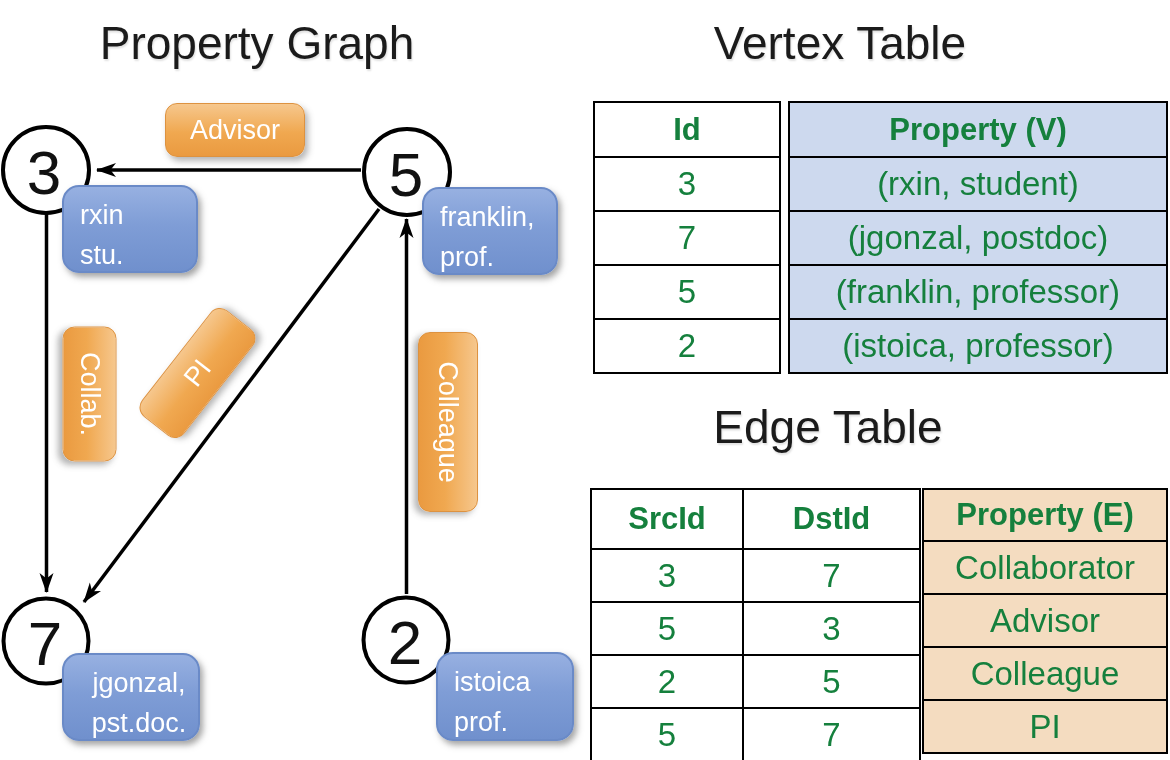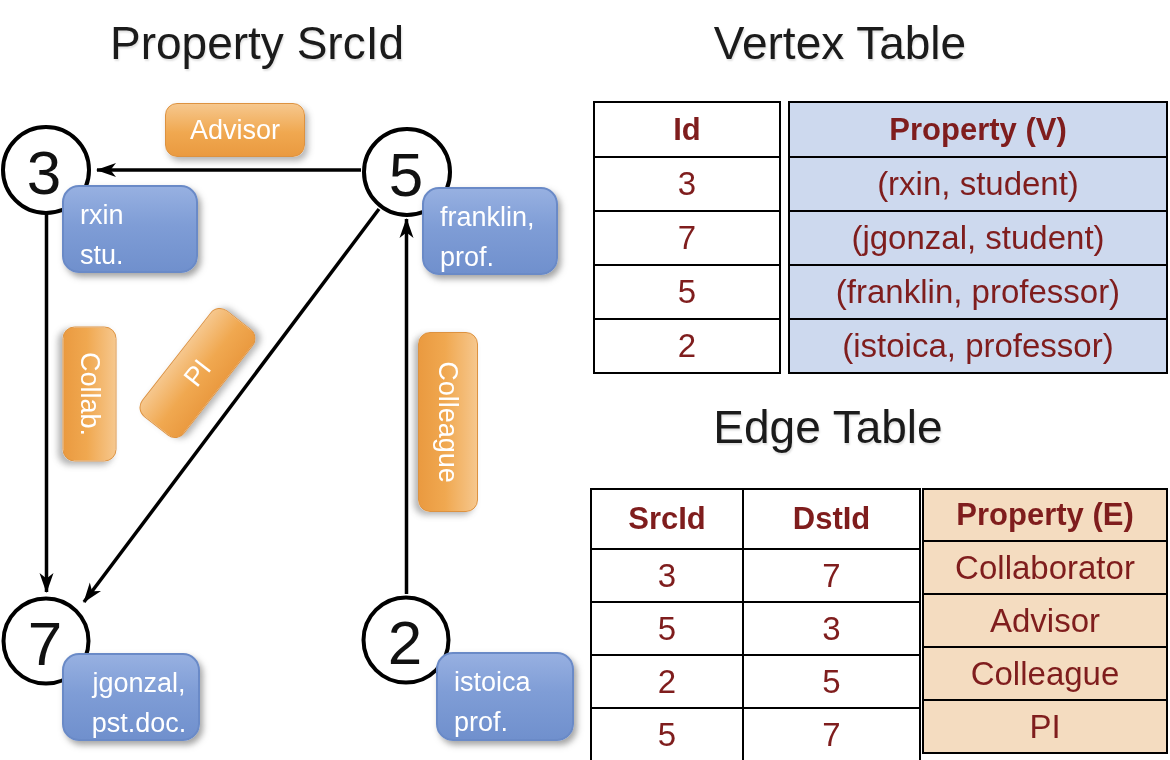--- a/index.html
+++ b/index.html
@@ -41,32 +41,32 @@
     display:flex; align-items:center; justify-content:center;
     white-space:nowrap;
   }
   #tables-panel { position:absolute; left:585px; top:0; width:585px; height:760px; }
   .tbl {
     position:absolute; border-collapse:collapse; table-layout:fixed;
     background:#fff;
   }
   .tbl td {
     border:2.5px solid #000; text-align:center; vertical-align:middle;
-    font-size:33px; color:#7f1d1d; padding:0; overflow:hidden; white-space:nowrap;
+    font-size:33px; color:#15803d; padding:0; overflow:hidden; white-space:nowrap;
   }
   .tbl tr.hdr td { font-weight:bold; font-size:31px; }
   .tbl.blue td { background:#cdd9ee; }
   .tbl.tan  td { background:#f4dcc0; }
 </style>
 </head>
 <body>
 
 <div id="graph-panel">
 
-  <div class="title" id="graph-title" style="left:22px; top:16px; width:470px;">Property SrcId</div>
+  <div class="title" id="graph-title" style="left:22px; top:16px; width:470px;">Property Graph</div>
 
   <svg id="graph-svg" width="585" height="760" viewBox="0 0 585 760">
     <defs>
       <marker id="arr" viewBox="0 0 22 16" refX="20" refY="8" markerWidth="22" markerHeight="16" orient="auto" markerUnits="userSpaceOnUse">
         <path d="M1,1 L21,8 L1,15 L6.5,8 Z" fill="#000"></path>
       </marker>
     </defs>
 
     <line x1="361" y1="170" x2="97" y2="170" stroke="#000" stroke-width="3.5" marker-end="url(#arr)"></line>
     <line x1="46.5" y1="214" x2="46.5" y2="592" stroke="#000" stroke-width="3.5" marker-end="url(#arr)"></line>
@@ -140,21 +140,21 @@
 
   <table class="tbl blue" style="left:203px; top:101px; width:380px;">
     <tbody>
         <tr class="hdr" style="height:55px;">
       <td>Property (V)</td>
         </tr>
     <tr style="height:54px;">
       <td>(rxin, student)</td>
         </tr>
     <tr style="height:54px;">
-      <td>(jgonzal, student)</td>
+      <td>(jgonzal, postdoc)</td>
         </tr>
     <tr style="height:54px;">
       <td>(franklin, professor)</td>
         </tr>
     <tr style="height:54px;">
       <td>(istoica, professor)</td>
         </tr>
   </tbody>
     </table>
 

